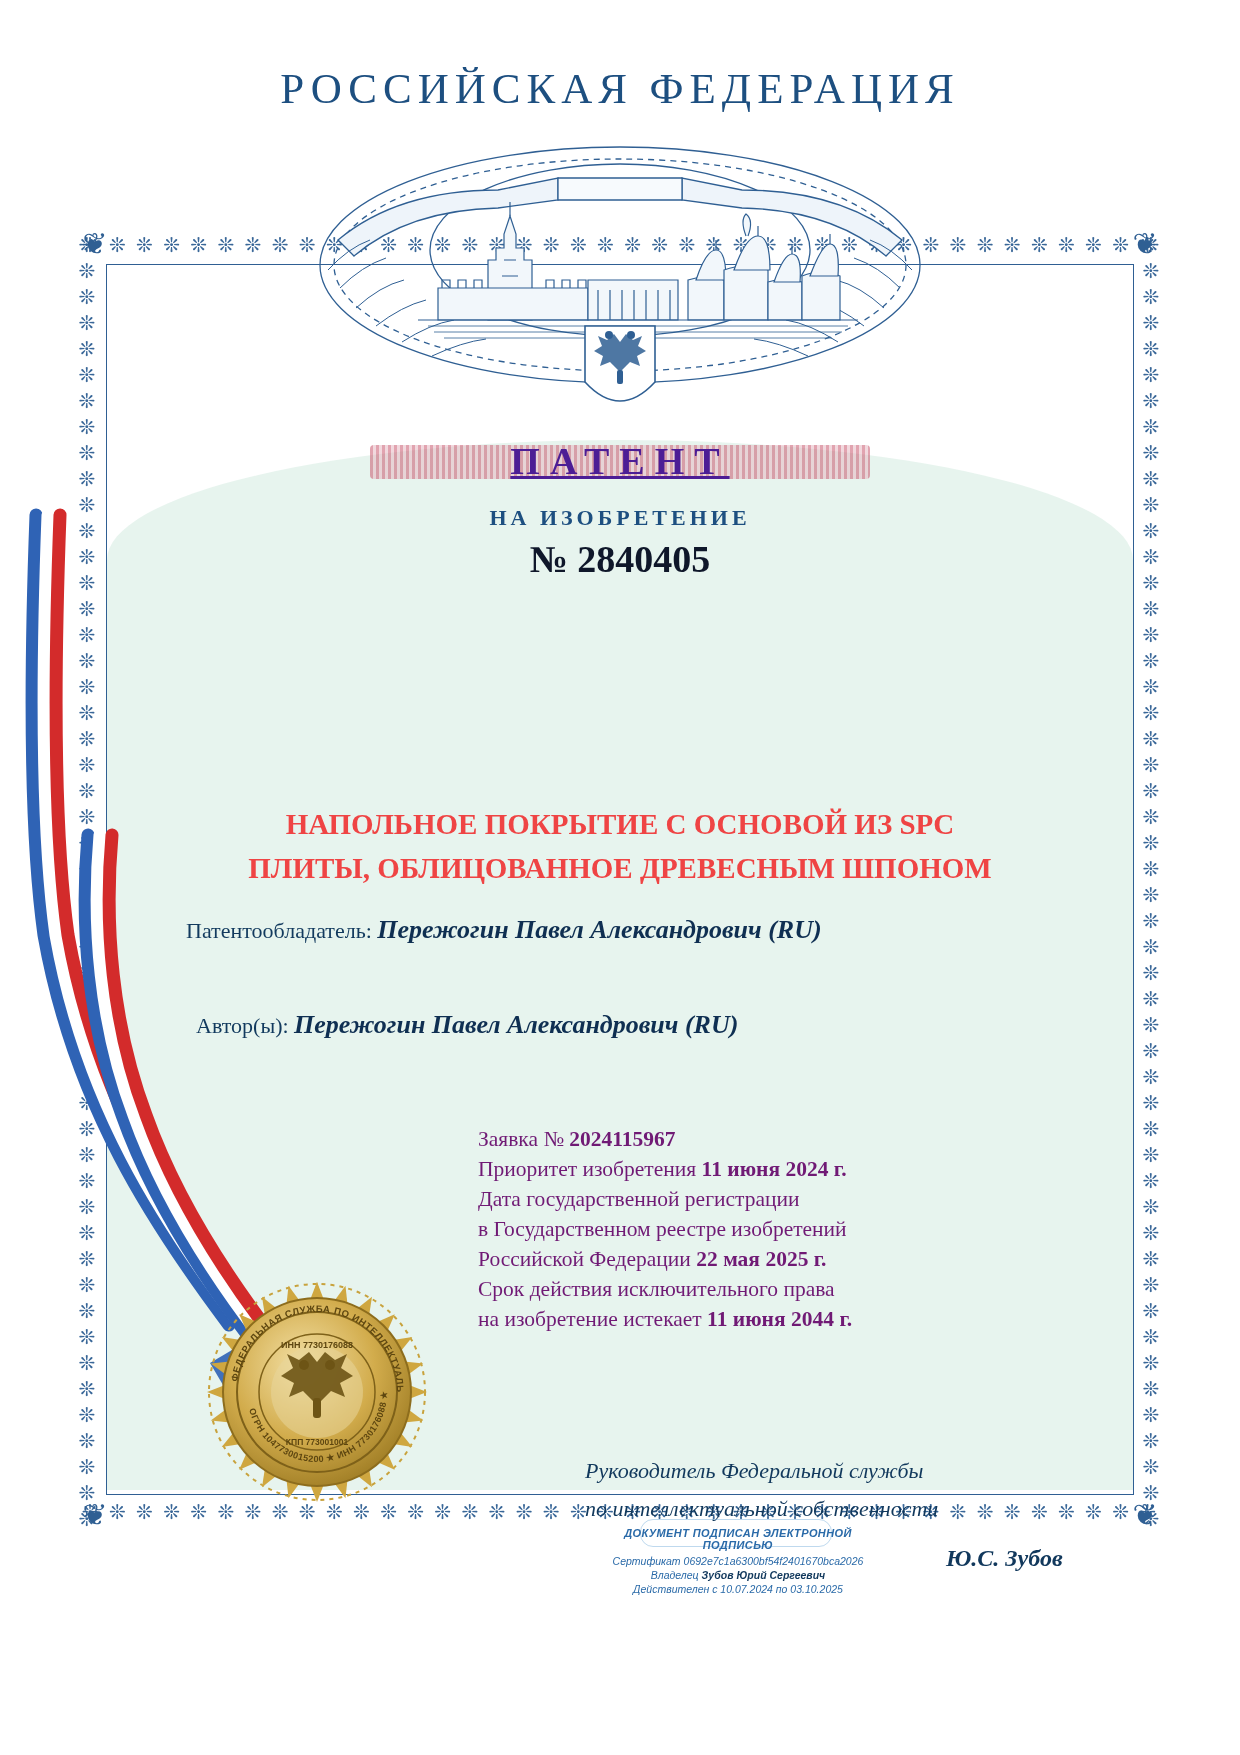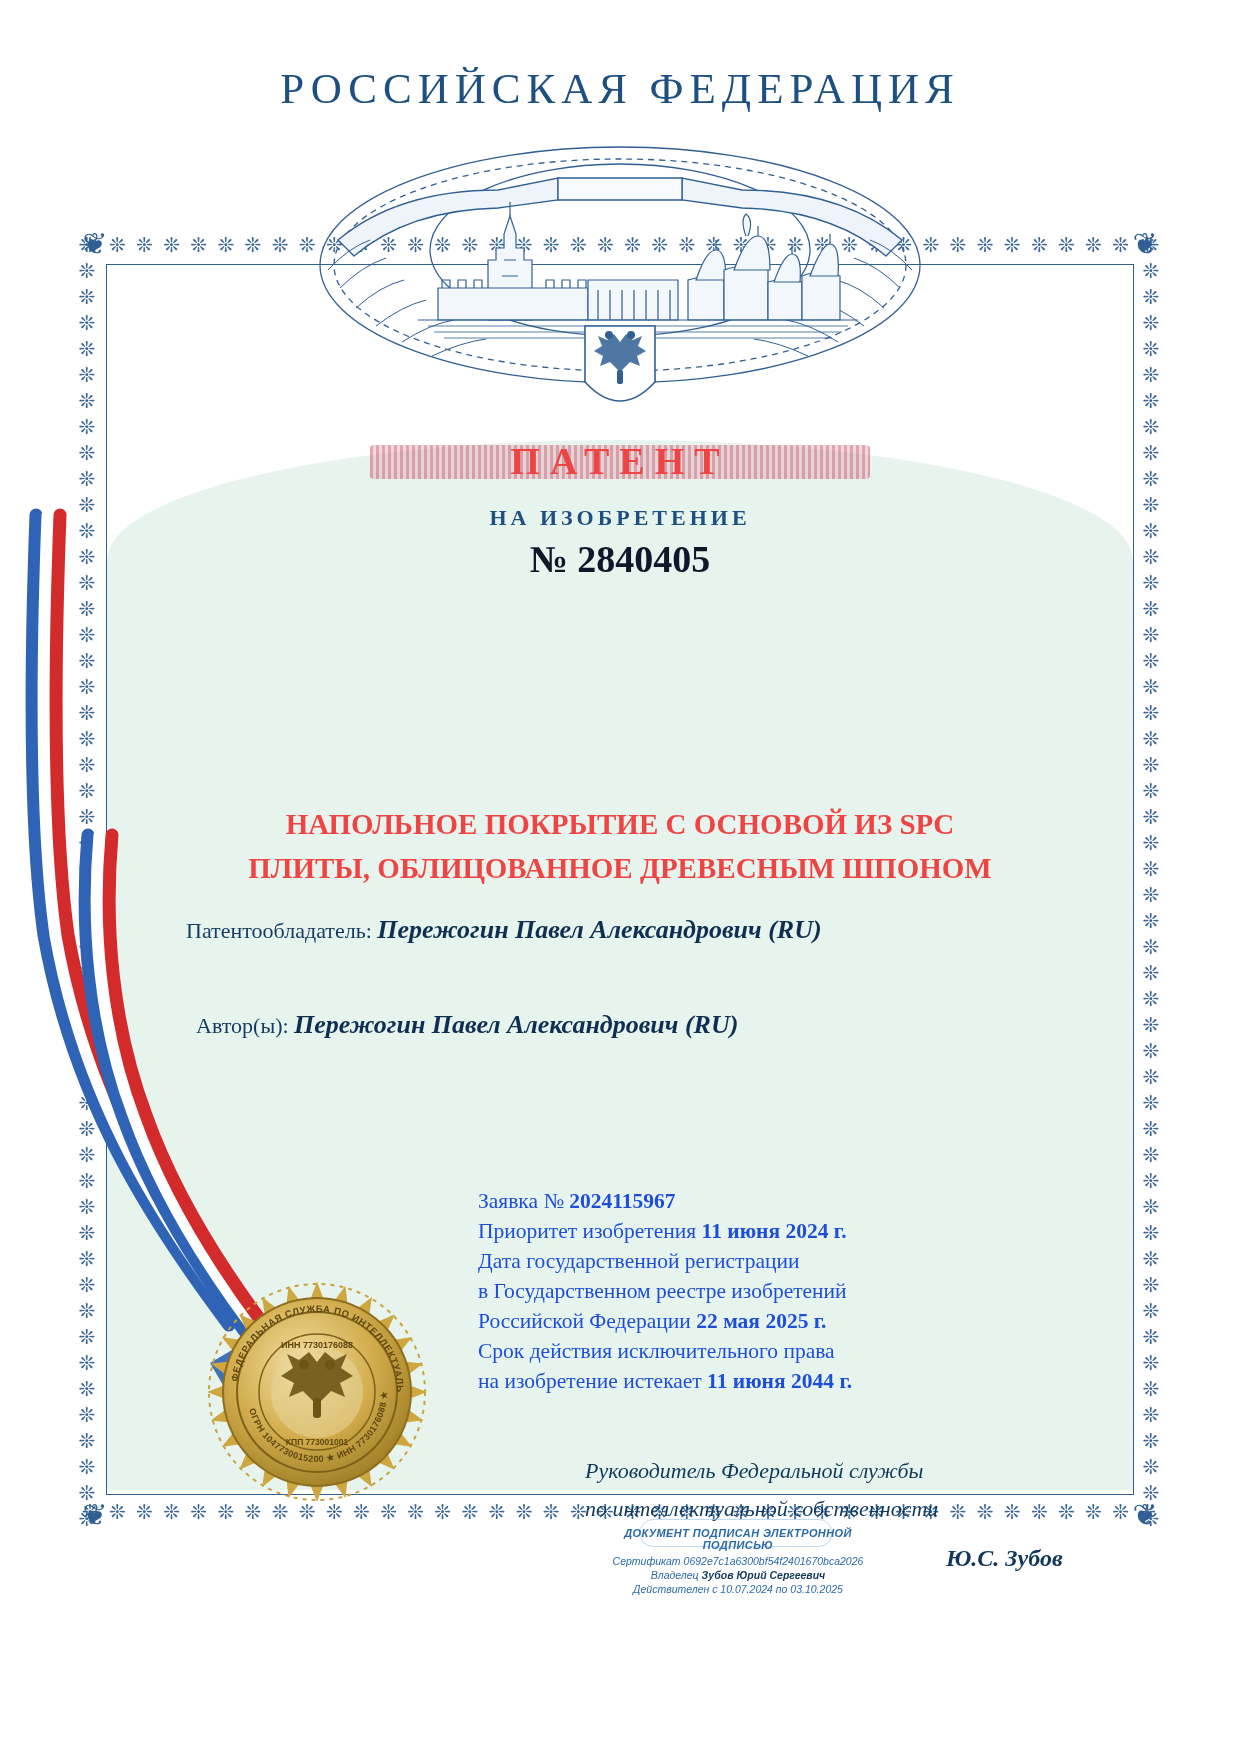--- a/index.html
+++ b/index.html
@@ -111,24 +111,25 @@
     left: 370px; top: 437px;
     width: 500px; height: 48px;
     z-index: 5;
     text-align: center;
   }
   .patent-word .pw-text {
     font-family: "Liberation Serif", serif;
     font-weight: 700;
     font-size: 38px;
     letter-spacing: 10px;
-    color: #ef4444;
+    color: #4c1d95;
     position: relative;
     z-index: 3;
     line-height: 48px;
+    text-decoration: underline;
   }
   .patent-word .pw-band {
     position: absolute;
     left: 0; top: 8px;
     width: 500px; height: 34px;
     background: repeating-linear-gradient(90deg, #c9596f 0 3px, #e7b9c3 3px 6px);
     opacity: .55;
     border-radius: 4px;
     z-index: 1;
   }
@@ -183,26 +184,26 @@
   }
   .name-bold {
     font-weight: 700;
     font-style: italic;
     font-size: 26px;
     color: #0f2f52;
   }
 
   .details {
     position: absolute;
-    left: 478px; top: 1186px;
+    left: 478px; top: 1124px;
     width: 560px;
     z-index: 5;
     font-size: 21.5px;
     line-height: 30px;
-    color: #1d4ed8;
+    color: #701a75;
   }
   .details b { font-weight: 700; }
 
   .signature-block {
     position: absolute;
     left: 585px; top: 1452px;
     width: 420px;
     z-index: 5;
     font-style: italic;
     font-size: 22px;

